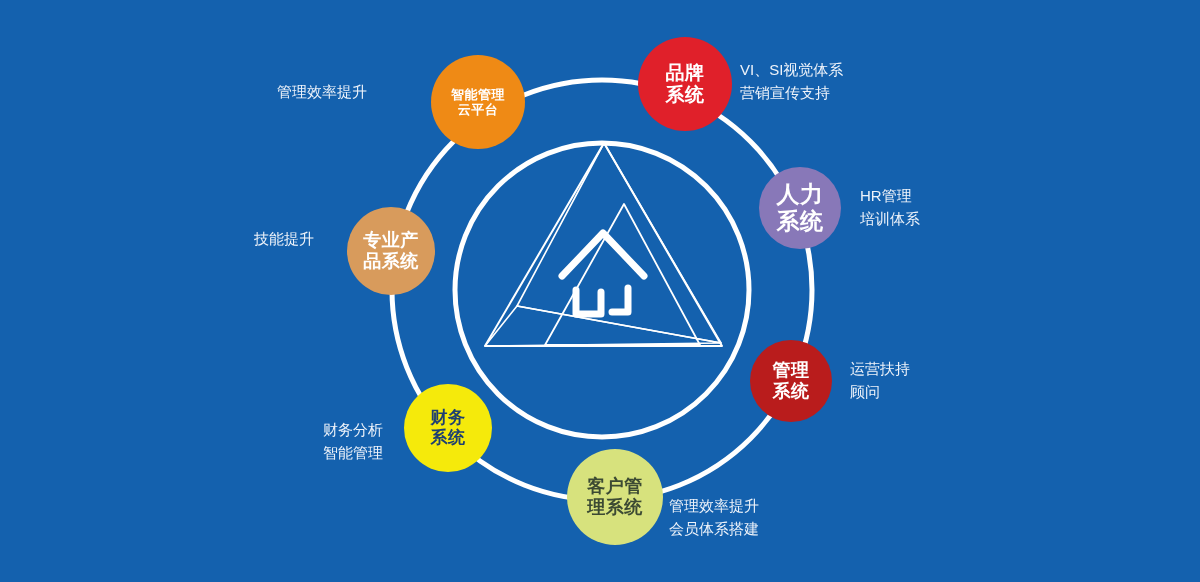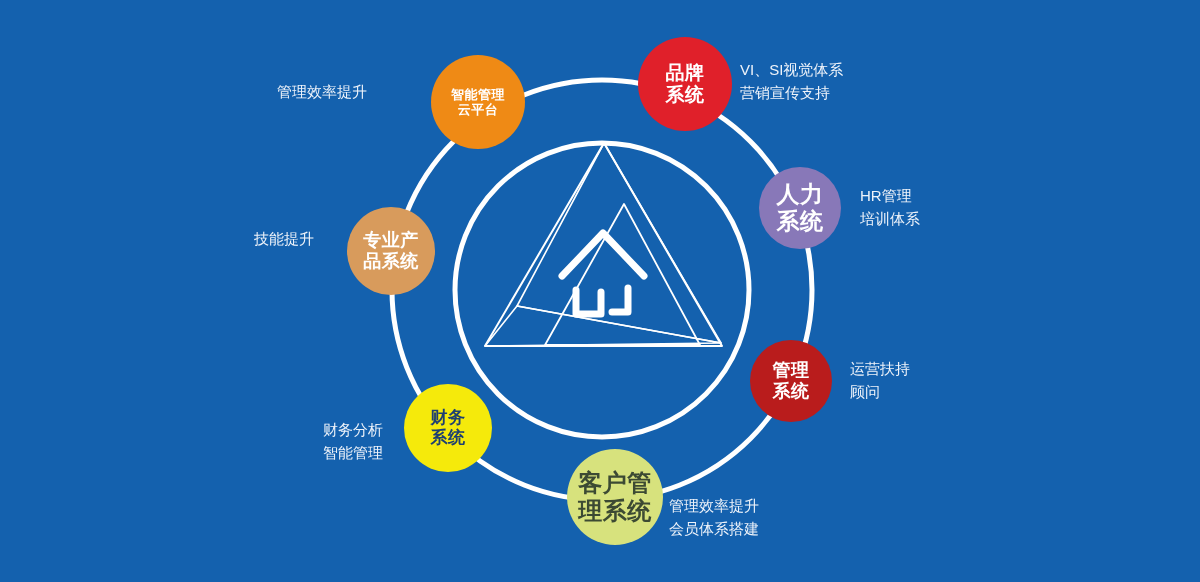--- a/index.html
+++ b/index.html
@@ -80,21 +80,21 @@
         <span class="ln">培训体系</span>
       </div>
       <div class="node" style="left: 750px; top: 340px; width: 82px; height: 82px; background: #b91c1c; color: rgb(255, 255, 255); font-size: 18px;">
         <span class="ln">管理</span>
         <span class="ln">系统</span>
       </div>
       <div class="sidelabel right" style="top: 357px; left: 850px;">
         <span class="ln">运营扶持</span>
         <span class="ln">顾问</span>
       </div>
-      <div class="node" style="left: 567px; top: 449px; width: 96px; height: 96px; background: rgb(215, 226, 125); color: rgb(60, 74, 51); font-size: 24px;">
+      <div class="node" style="left: 567px; top: 449px; width: 96px; height: 96px; background: rgb(215, 226, 125); color: rgb(60, 74, 51); font-size: 18px;">
         <span class="ln">客户管</span>
         <span class="ln">理系统</span>
       </div>
       <div class="sidelabel right" style="top: 494px; left: 669px;">
         <span class="ln">管理效率提升</span>
         <span class="ln">会员体系搭建</span>
       </div>
       <div class="node" style="left: 404px; top: 384px; width: 88px; height: 88px; background: rgb(245, 234, 11); color: rgb(29, 63, 114); font-size: 17px;">
         <span class="ln">财务</span>
         <span class="ln">系统</span>

